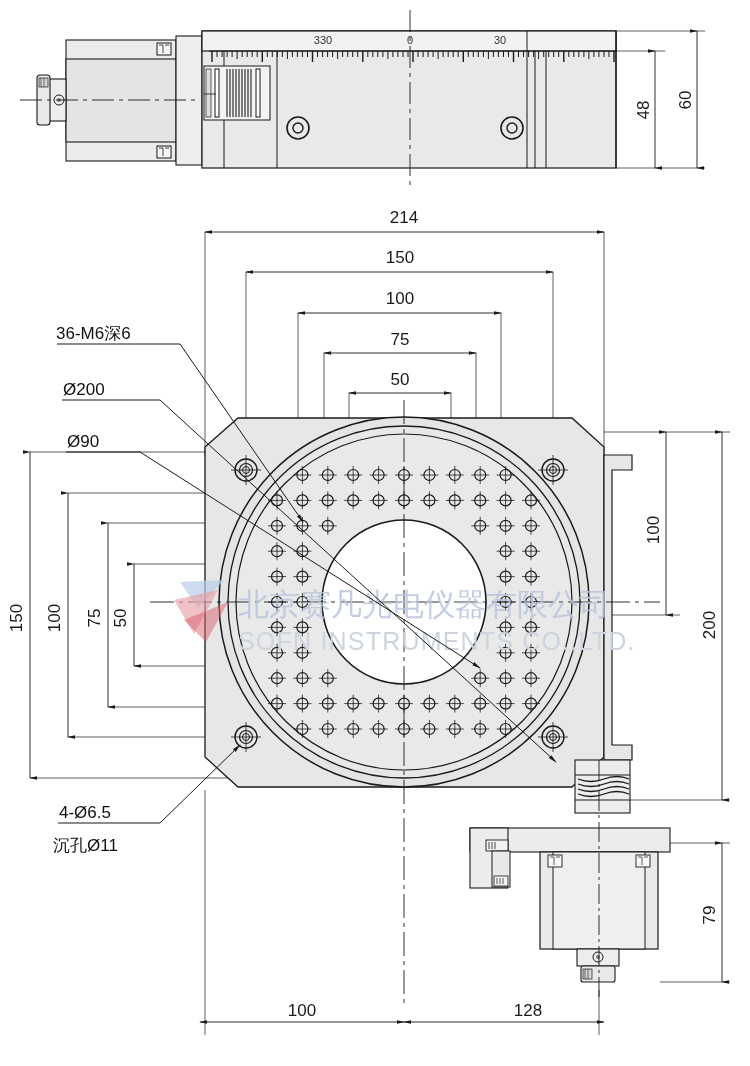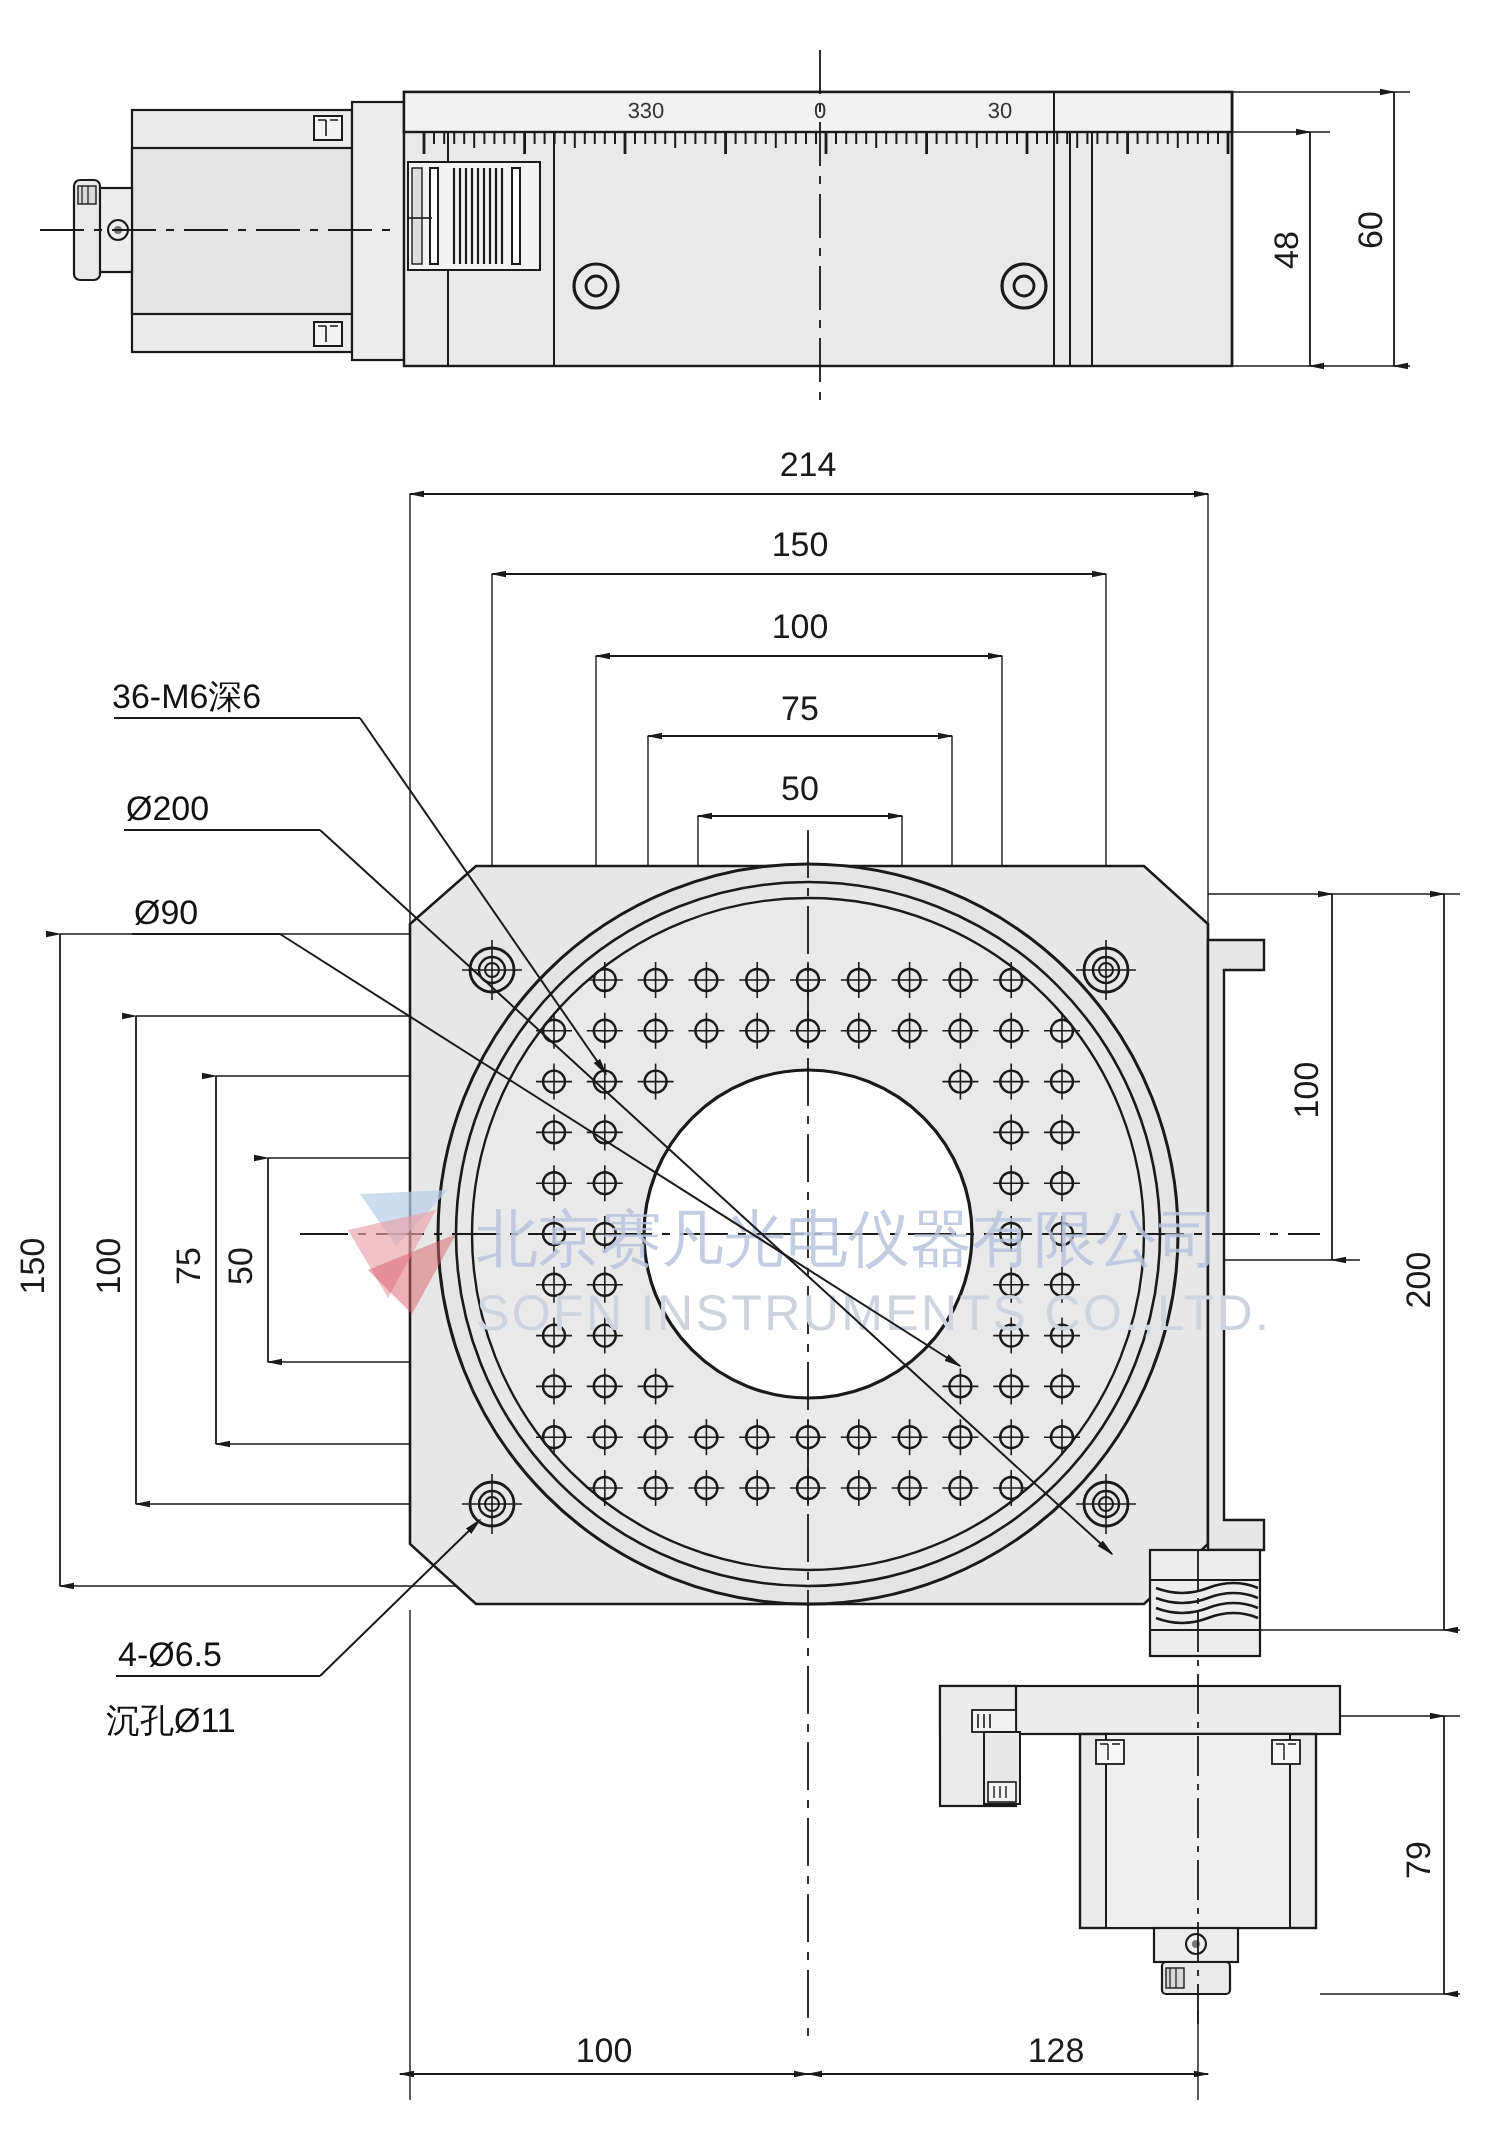--- a/index.html
+++ b/index.html
@@ -1,18 +1,18 @@
 <!DOCTYPE html>
 <html><head>
 <meta charset="utf-8">
 <style>
   html,body{margin:0;padding:0;background:#ffffff;}
   body{width:750px;height:1066px;position:relative;overflow:hidden;
        font-family:"Liberation Sans","DejaVu Sans",sans-serif;color:#1a1a1a;}
-  #drawing{position:absolute;left:0;top:15px;width:750px;height:791px;}
+  #drawing{position:absolute;left:0;top:0;width:750px;height:791px;}
   svg{display:block;}
   .dimtext{font-family:"Liberation Sans","DejaVu Sans",sans-serif;font-size:17px;fill:#1a1a1a;}
   .scaletext{font-family:"Liberation Sans","DejaVu Sans",sans-serif;font-size:11px;fill:#333;}
   .labeltext{font-family:"Liberation Sans","DejaVu Sans",sans-serif;font-size:17px;fill:#111;}
   .wm-cn{font-family:"DejaVu Sans",sans-serif;font-size:31px;fill:#b9c4dc;opacity:.85;}
   .wm-en{font-family:"Liberation Sans",sans-serif;font-size:25px;fill:#cdd4de;letter-spacing:1.2px;}
   .wm-cn2{font-family:"DejaVu Sans",sans-serif;font-size:27px;fill:#b9c4dc;opacity:.85;}
   .wm-en2{font-family:"Liberation Sans",sans-serif;font-size:20px;fill:#cdd4de;letter-spacing:1px;}
 </style>
 </head>

